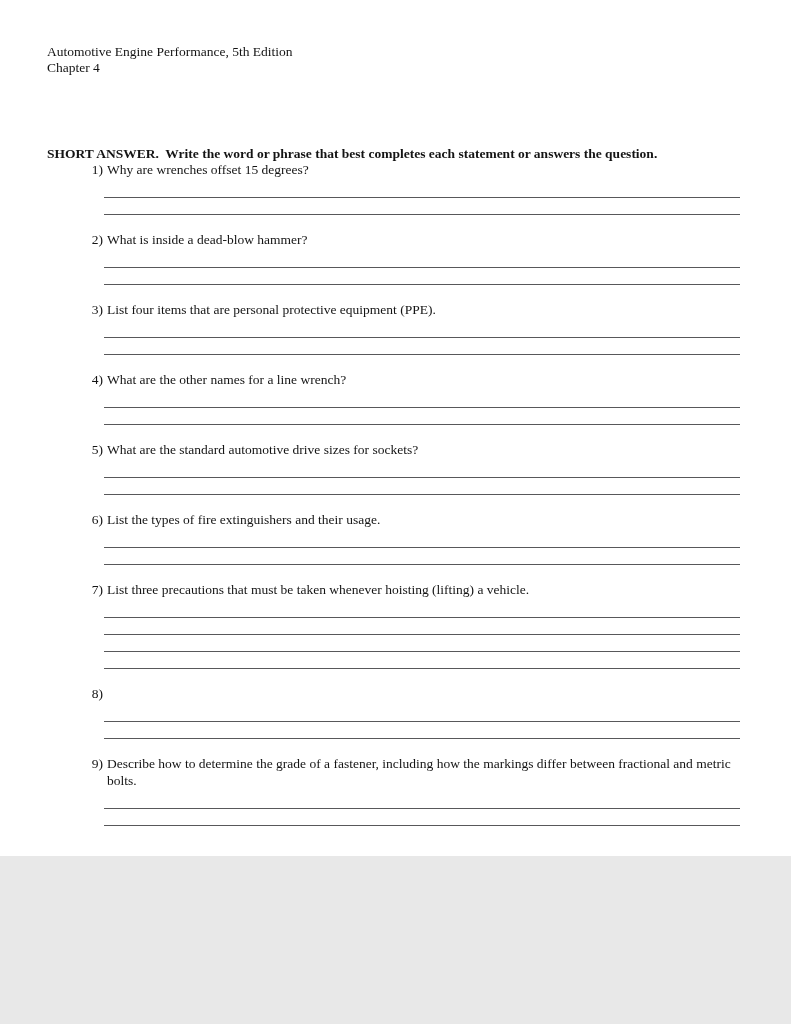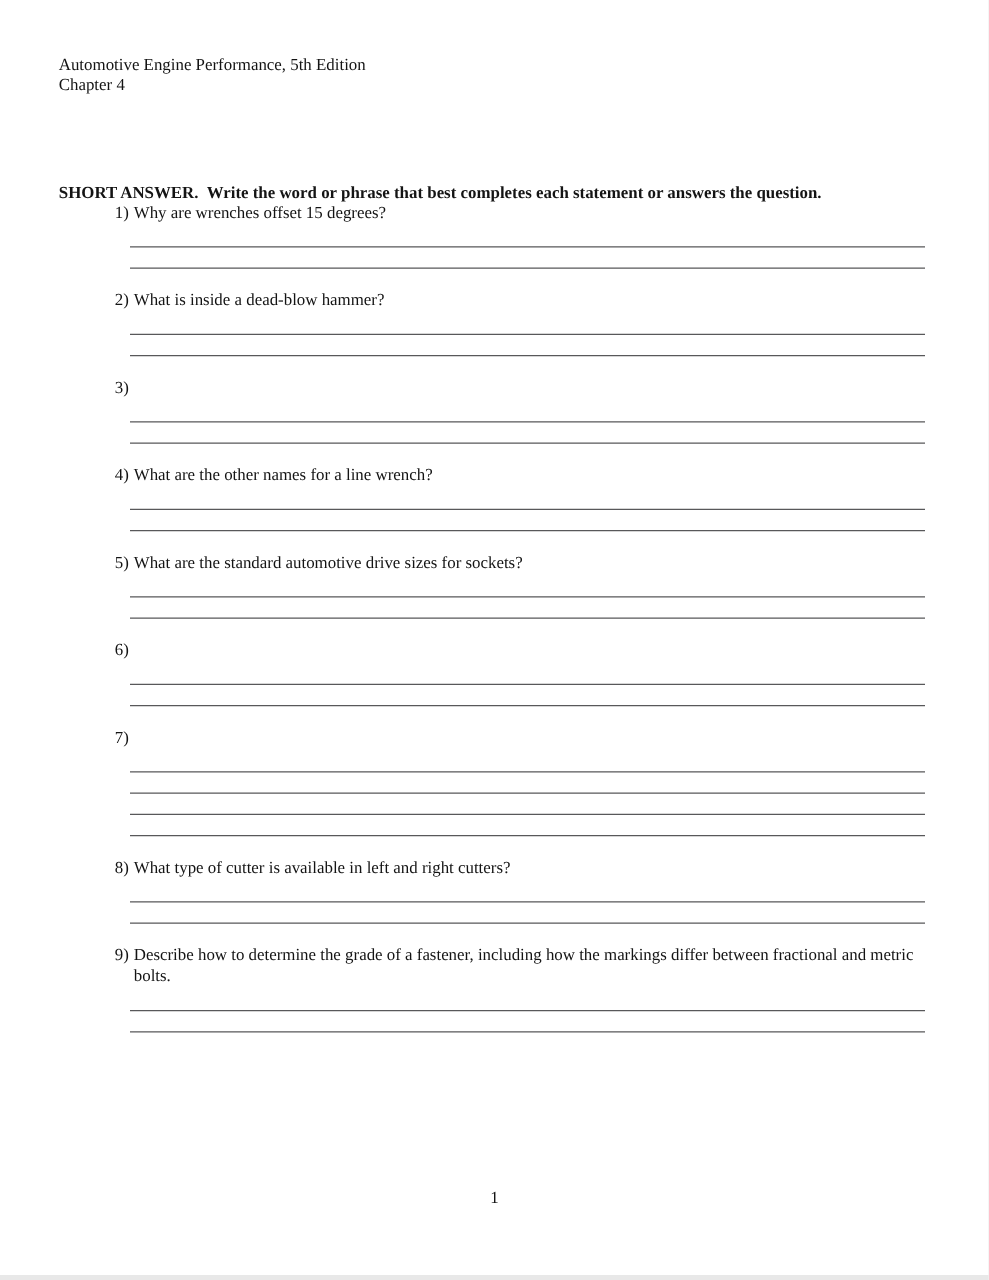--- a/index.html
+++ b/index.html
@@ -1,20 +1,20 @@
 <!DOCTYPE html>
 <html style="--text: #141414; --answer_line: #58585a;"><head>
 <meta charset="utf-8">
 <style>
   * { margin: 0; padding: 0; box-sizing: border-box; }
   html, body { background: #e8e8e8; }
   .page {
     position: relative;
     width: 791px;
-    height: 1020px;
+    height: 856px;
     margin: 0 auto;
     background: #ffffff;
     font-family: "Liberation Serif", serif;
     font-size: 13.5px;
     color: var(--text, #141414);
     overflow: hidden;
   }
   .header {
     position: absolute;
     left: 47px;
@@ -118,20 +118,21 @@
     </div>
     <div class="answer-lines">
           <div class="answer-line"></div>
           <div class="answer-line"></div>
         </div>
   </div>
 
   <div class="question">
     <div class="q-row">
       <span class="q-num">3)</span>
+      <span class="q-text">List four items that are personal protective equipment (PPE).</span>
     </div>
     <div class="answer-lines">
           <div class="answer-line"></div>
           <div class="answer-line"></div>
         </div>
   </div>
 
   <div class="question">
     <div class="q-row">
       <span class="q-num">4)</span>
@@ -150,43 +151,44 @@
     </div>
     <div class="answer-lines">
           <div class="answer-line"></div>
           <div class="answer-line"></div>
         </div>
   </div>
 
   <div class="question">
     <div class="q-row">
       <span class="q-num">6)</span>
+      <span class="q-text">List the types of fire extinguishers and their usage.</span>
     </div>
     <div class="answer-lines">
           <div class="answer-line"></div>
           <div class="answer-line"></div>
         </div>
   </div>
 
   <div class="question">
     <div class="q-row">
       <span class="q-num">7)</span>
+      <span class="q-text">List three precautions that must be taken whenever hoisting (lifting) a vehicle.</span>
     </div>
     <div class="answer-lines">
           <div class="answer-line"></div>
           <div class="answer-line"></div>
           <div class="answer-line"></div>
           <div class="answer-line"></div>
         </div>
   </div>
 
   <div class="question">
     <div class="q-row">
       <span class="q-num">8)</span>
-      <span class="q-text">What type of cutter is available in left and right cutters?</span>
     </div>
     <div class="answer-lines">
           <div class="answer-line"></div>
           <div class="answer-line"></div>
         </div>
   </div>
 
   <div class="question">
     <div class="q-row">
       <span class="q-num">9)</span>

